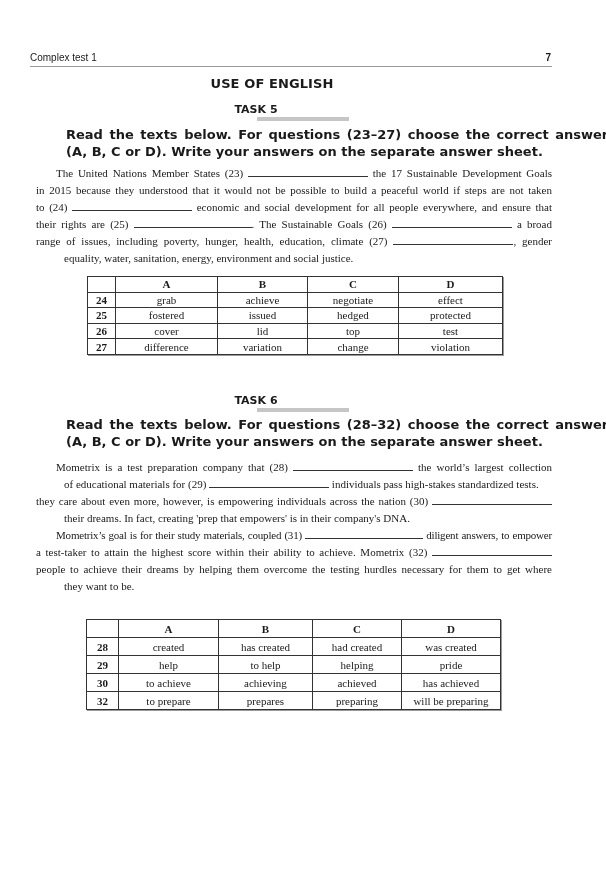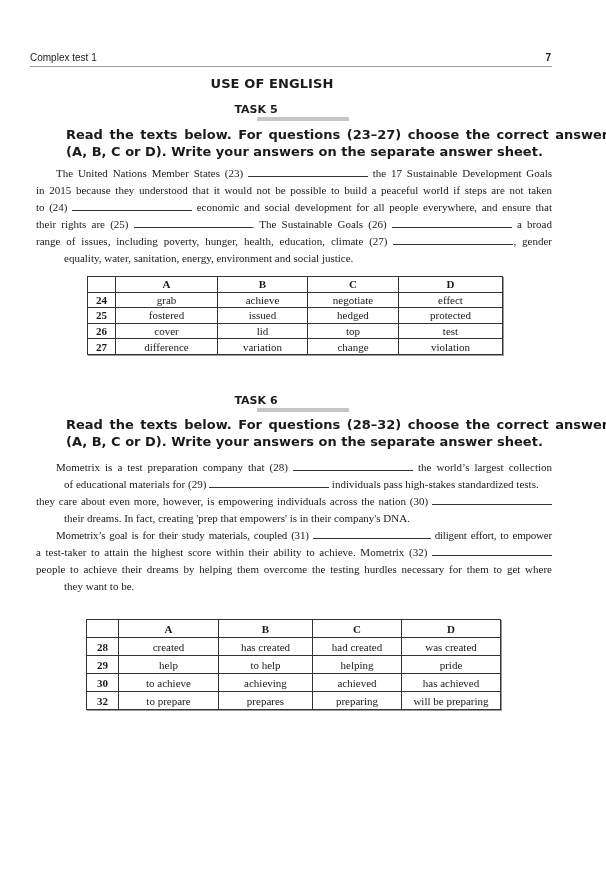--- a/index.html
+++ b/index.html
@@ -116,21 +116,21 @@
 <div class="instruction" style="top:416px;">
   <span class="l1">Read the texts below. For questions (28–32) choose the correct answer</span>
   <span class="l2">(A, B, C or D). Write your answers on the separate answer sheet.</span>
 </div>
 
 <div class="passage" style="top:459px;">
   <span class="line indent"><span>Mometrix is a test preparation company that </span><b>(28)</b> <span class="gap" style="width:120px"></span><span> the world’s largest collection</span></span>
   <span class="line last"><span>of educational materials for </span><b>(29)</b> <span class="gap" style="width:120px"></span><span> individuals pass high-stakes standardized tests.</span></span>
   <span class="line"><span>they care about even more, however, is empowering individuals across the nation </span><b>(30)</b> <span class="gap" style="width:120px"></span></span>
   <span class="line last">their dreams. In fact, creating 'prep that empowers' is in their company's DNA.</span>
-  <span class="line indent" style="letter-spacing:-0.2px"><span>Mometrix’s goal is for their study materials, coupled </span><b>(31)</b> <span class="gap" style="width:118px"></span><span> diligent effort, to empower</span></span>
+  <span class="line indent" style="letter-spacing:-0.2px"><span>Mometrix’s goal is for their study materials, coupled </span><b>(31)</b> <span class="gap" style="width:118px"></span><span> diligent answers, to empower</span></span>
   <span class="line"><span>a test-taker to attain the highest score within their ability to achieve. Mometrix </span><b>(32)</b> <span class="gap" style="width:120px"></span></span>
   <span class="line">people to achieve their dreams by helping them overcome the testing hurdles necessary for them to get where</span>
   <span class="line last">they want to be.</span>
 </div>
 
 <table class="choices" id="table2">
   <colgroup>
       <col style="width:32px">
       <col style="width:100px">
       <col style="width:94px">

